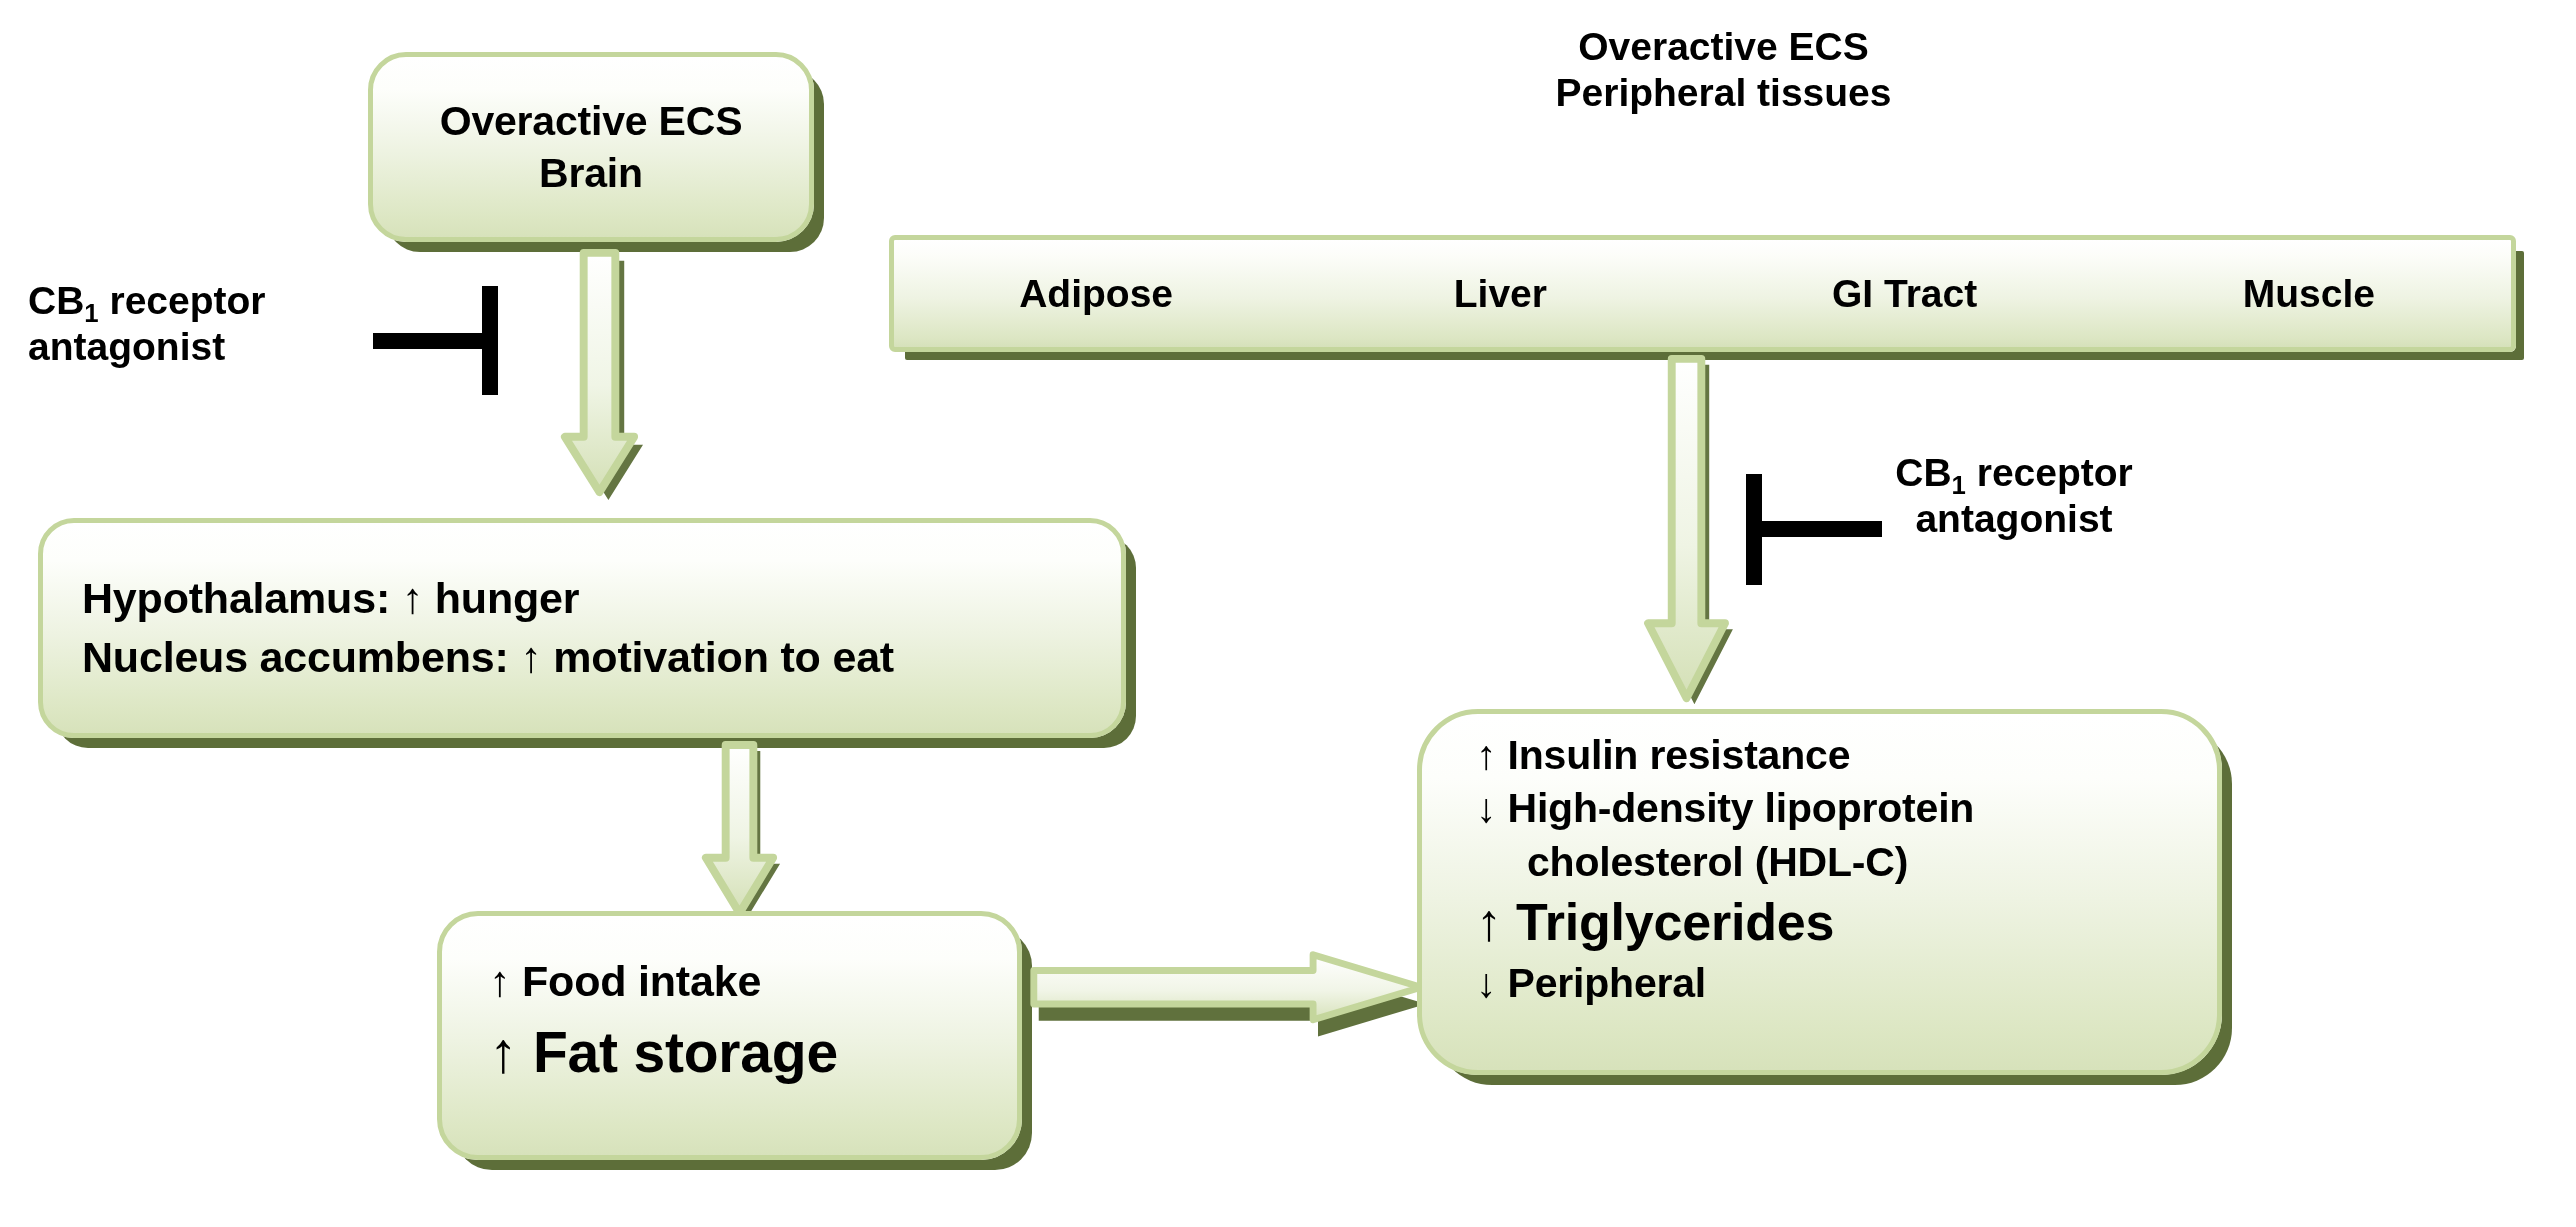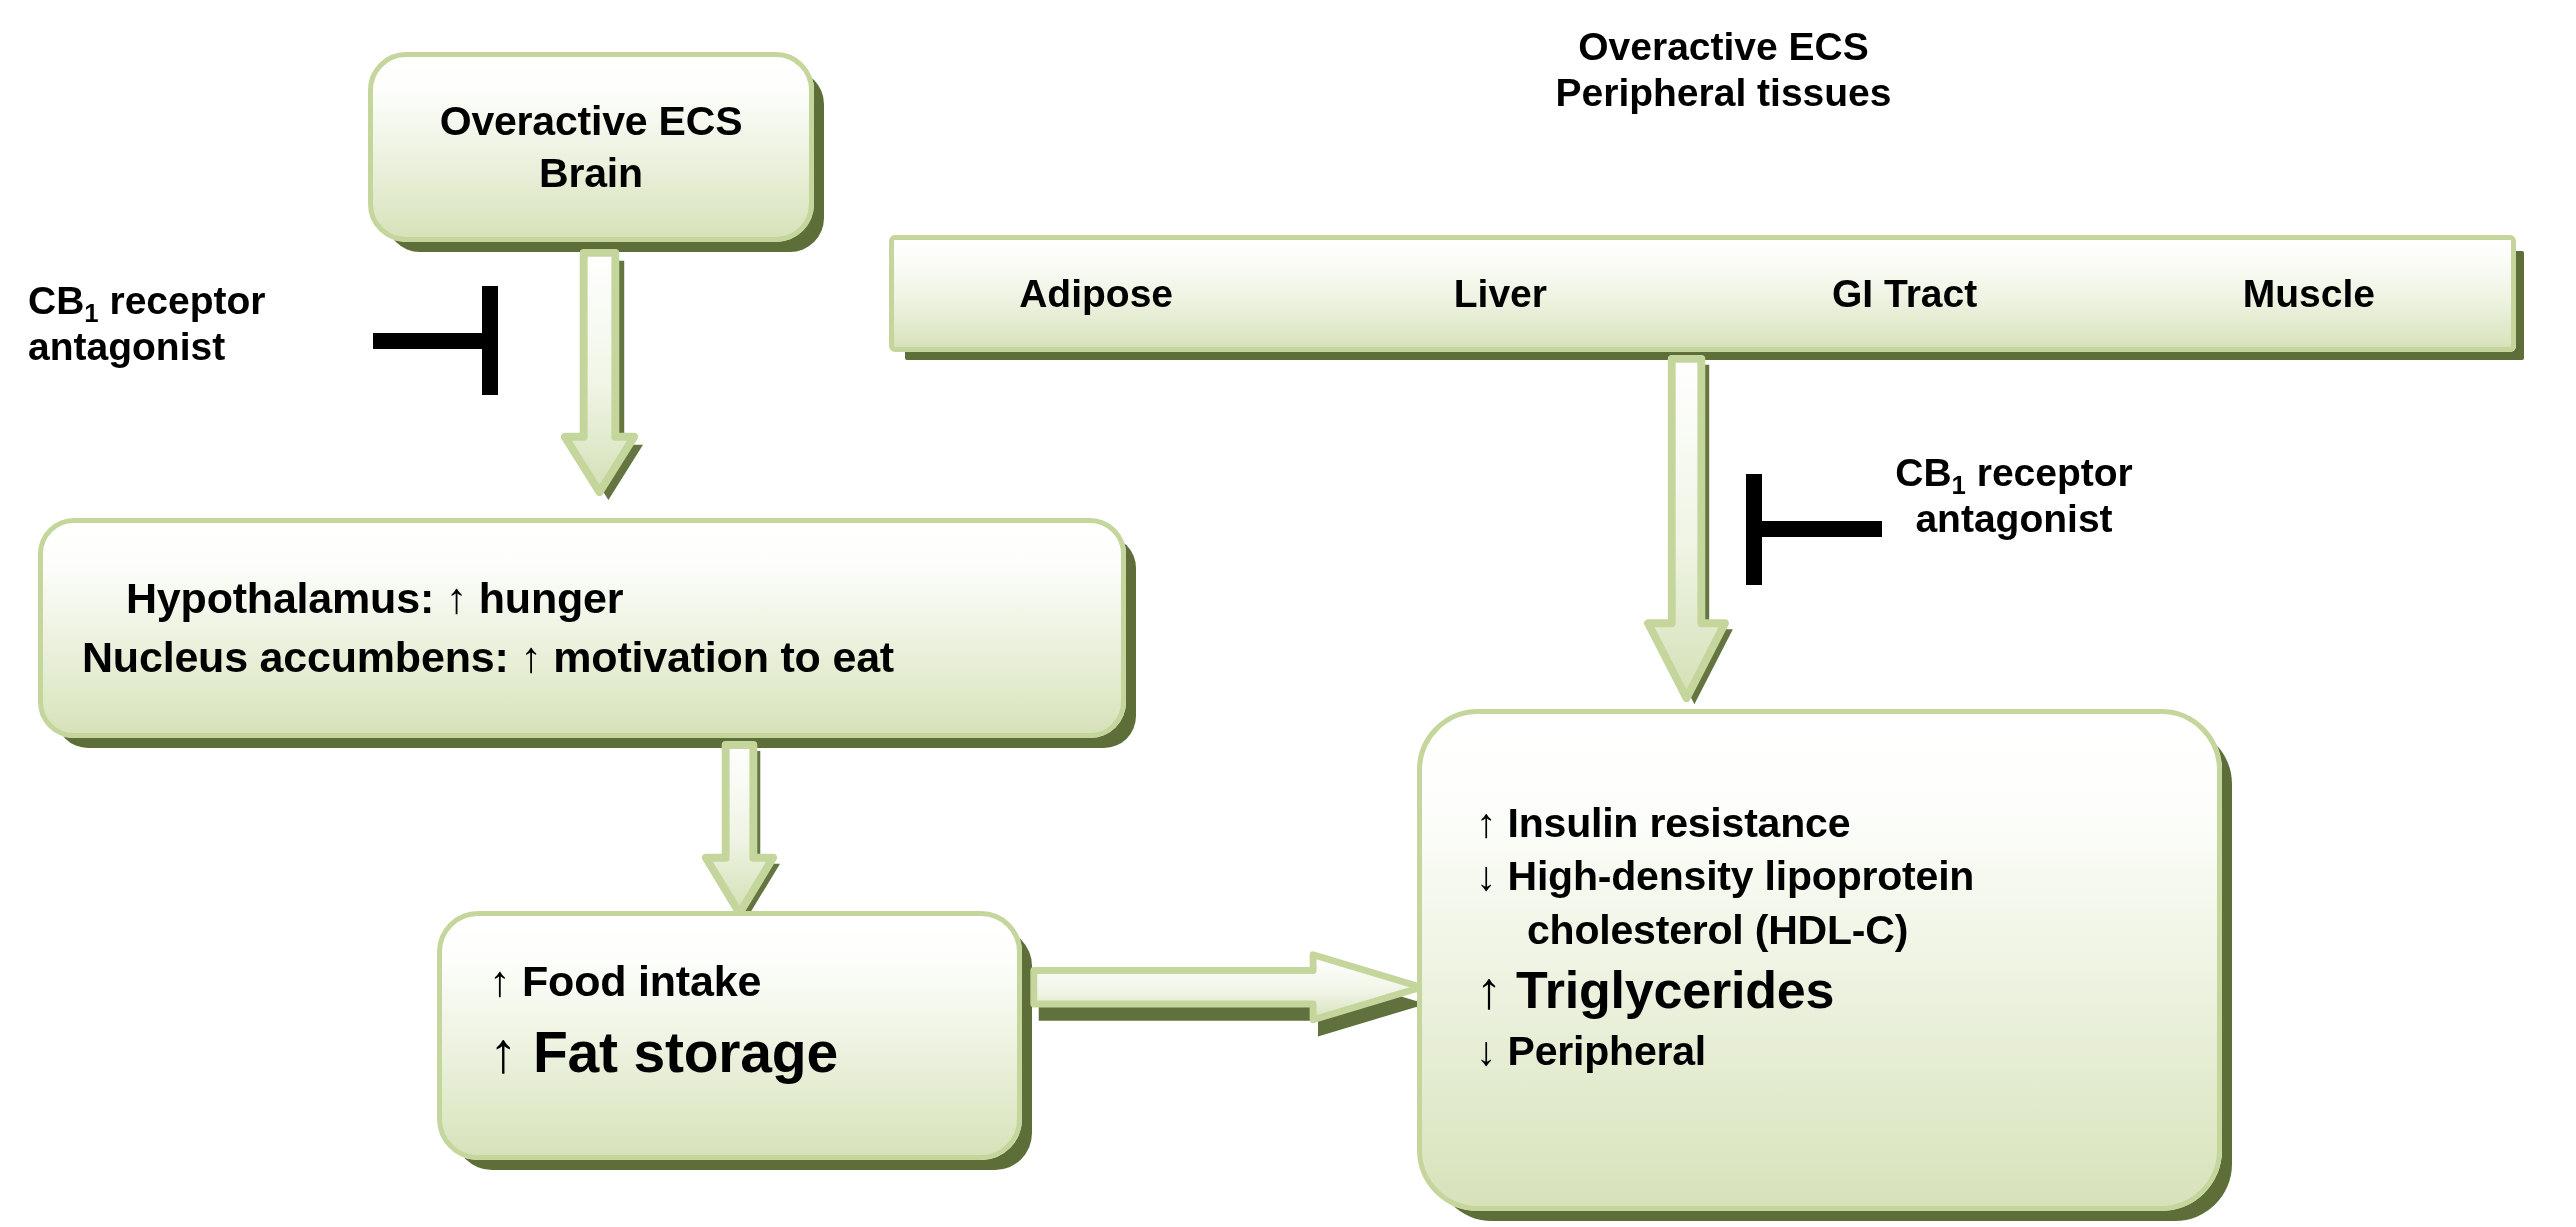--- a/index.html
+++ b/index.html
@@ -157,21 +157,21 @@
           <stop offset="55%" stop-color="#eff4e4"></stop>
           <stop offset="100%" stop-color="#d4e0b6"></stop>
         </linearGradient>
       </defs>
       <polygon points="38,8 68,8 68,276 92,276 53,352 14,276 38,276" fill="#4f6228" opacity="0.88" transform="translate(8,6)"></polygon>
       <polygon points="38,8 68,8 68,276 92,276 53,352 14,276 38,276" fill="url(#agB)" stroke="#c4d69c" stroke-width="8" stroke-linejoin="round"></polygon>
     </svg>
   </div>
 
   <div class="pbox" style="left:38px; top:518px; width:1088px; height:220px; border-radius:36px; padding:0 0 0 39px;">
-    <div class="boxline" style="font-size:43px; line-height:1.38;margin-left:44px;">Hypothalamus: ↑ hunger</div>
+    <div class="boxline" style="font-size:43px; line-height:1.38;">Hypothalamus: ↑ hunger</div>
     <div class="boxline" style="font-size:43px; line-height:1.38;">Nucleus accumbens: ↑ motivation to eat</div>
   </div>
 
   <div class="arrow" style="left:696px; top:739px; width:89px; height:188px;">
     <svg width="89" height="188" viewBox="0 0 90 190">
       <defs>
         <linearGradient id="agC" x1="0" y1="0" x2="0" y2="1">
           <stop offset="0%" stop-color="#ffffff"></stop>
           <stop offset="55%" stop-color="#eff4e4"></stop>
           <stop offset="100%" stop-color="#d4e0b6"></stop>
@@ -194,21 +194,21 @@
           <stop offset="0%" stop-color="#ffffff"></stop>
           <stop offset="55%" stop-color="#f1f5e7"></stop>
           <stop offset="100%" stop-color="#d7e2bb"></stop>
         </linearGradient>
       </defs>
       <polygon points="16,28 300,28 300,12 410,45 300,78 300,62 16,62" fill="#4f6228" opacity="0.9" transform="translate(5,17)"></polygon>
       <polygon points="16,28 300,28 300,12 410,45 300,78 300,62 16,62" fill="url(#agD)" stroke="#c4d69c" stroke-width="7" stroke-linejoin="round"></polygon>
     </svg>
   </div>
 
-  <div class="pbox" style="left:1417px; top:709px; width:805px; height:502px; border-radius:61px; padding:0 0 45px 54px;">
+  <div class="pbox" style="left:1417px; top:709px; width:805px; height:366px; border-radius:61px; padding:0 0 45px 54px;">
     <div class="boxline" style="font-size:41px; line-height:1.30;">↑ Insulin resistance</div>
     <div class="boxline" style="font-size:41px; line-height:1.30;">↓ High-density lipoprotein</div>
     <div class="boxline" style="font-size:41px; line-height:1.30; padding-left:51px;">cholesterol (HDL-C)</div>
     <div class="boxline" style="font-size:52px; line-height:1.30;">↑ Triglycerides</div>
     <div class="boxline" style="font-size:41px; line-height:1.30;">↓ Peripheral</div>
   </div>
 
 </div>
 
 

